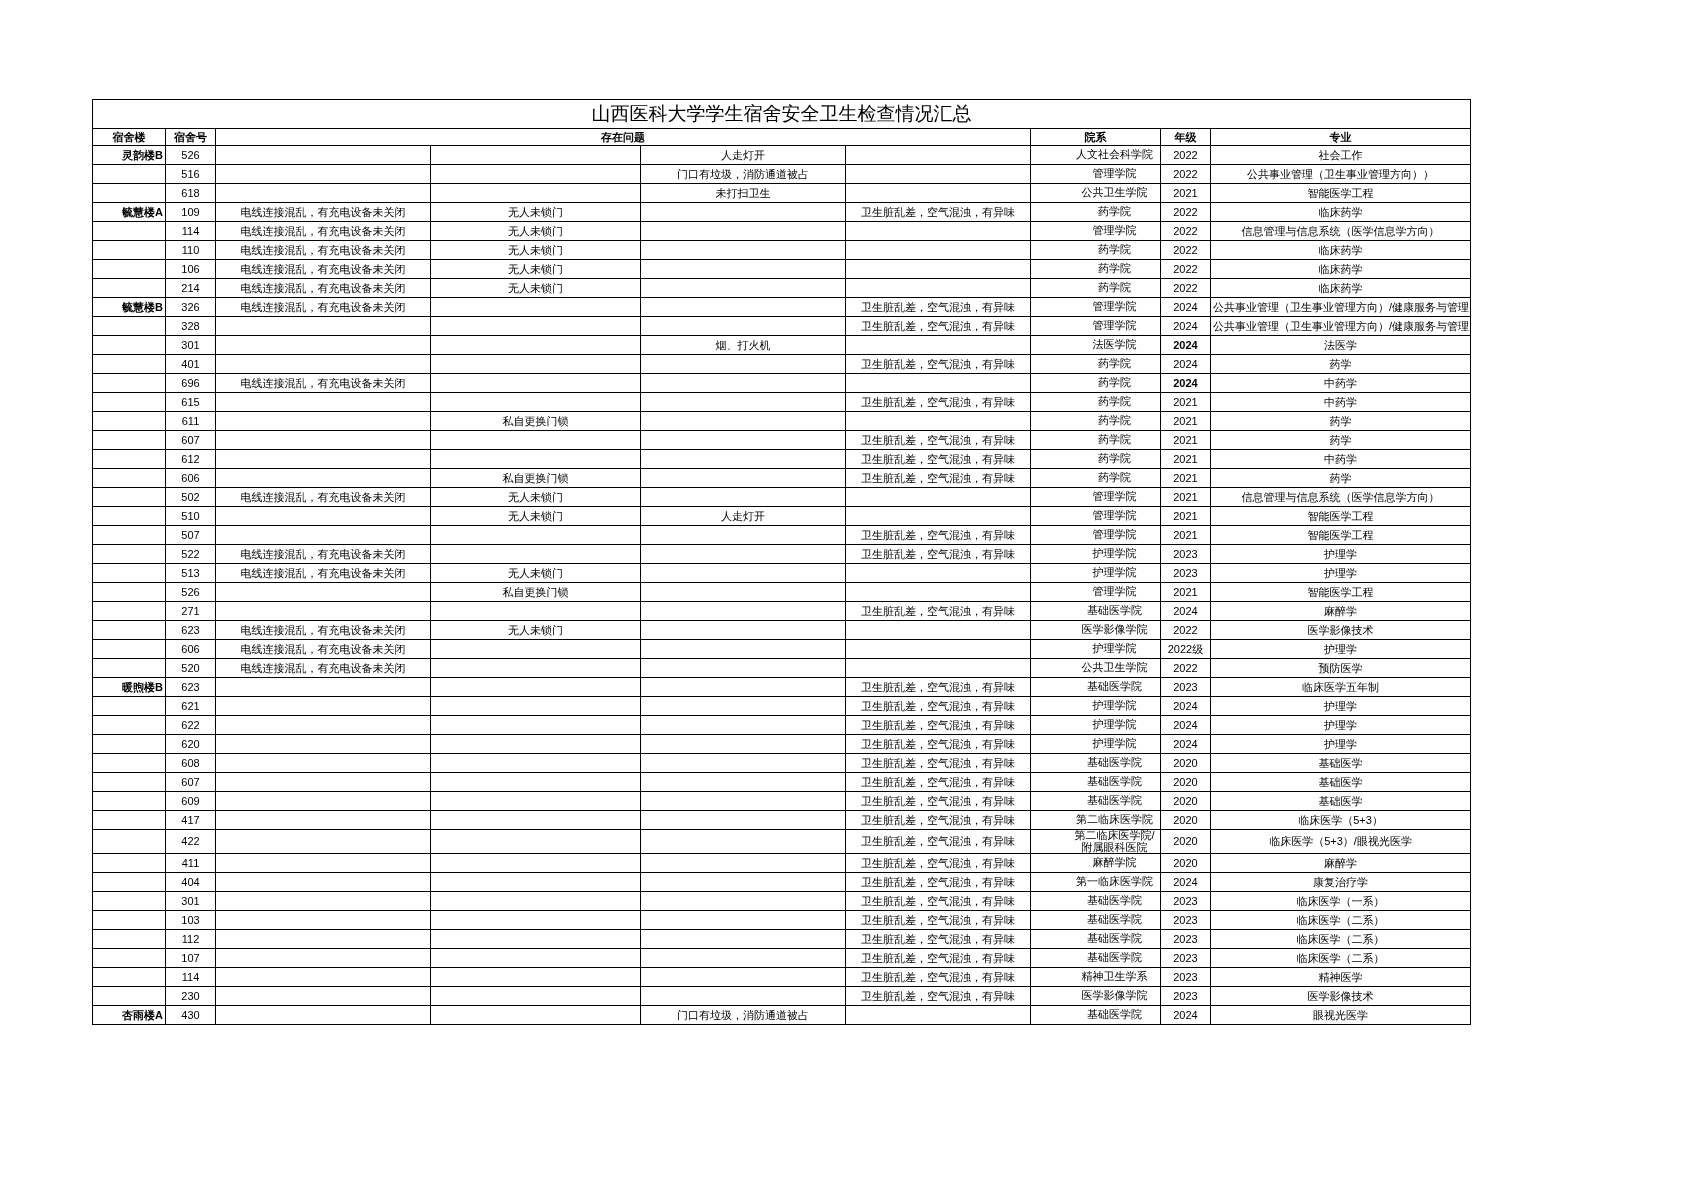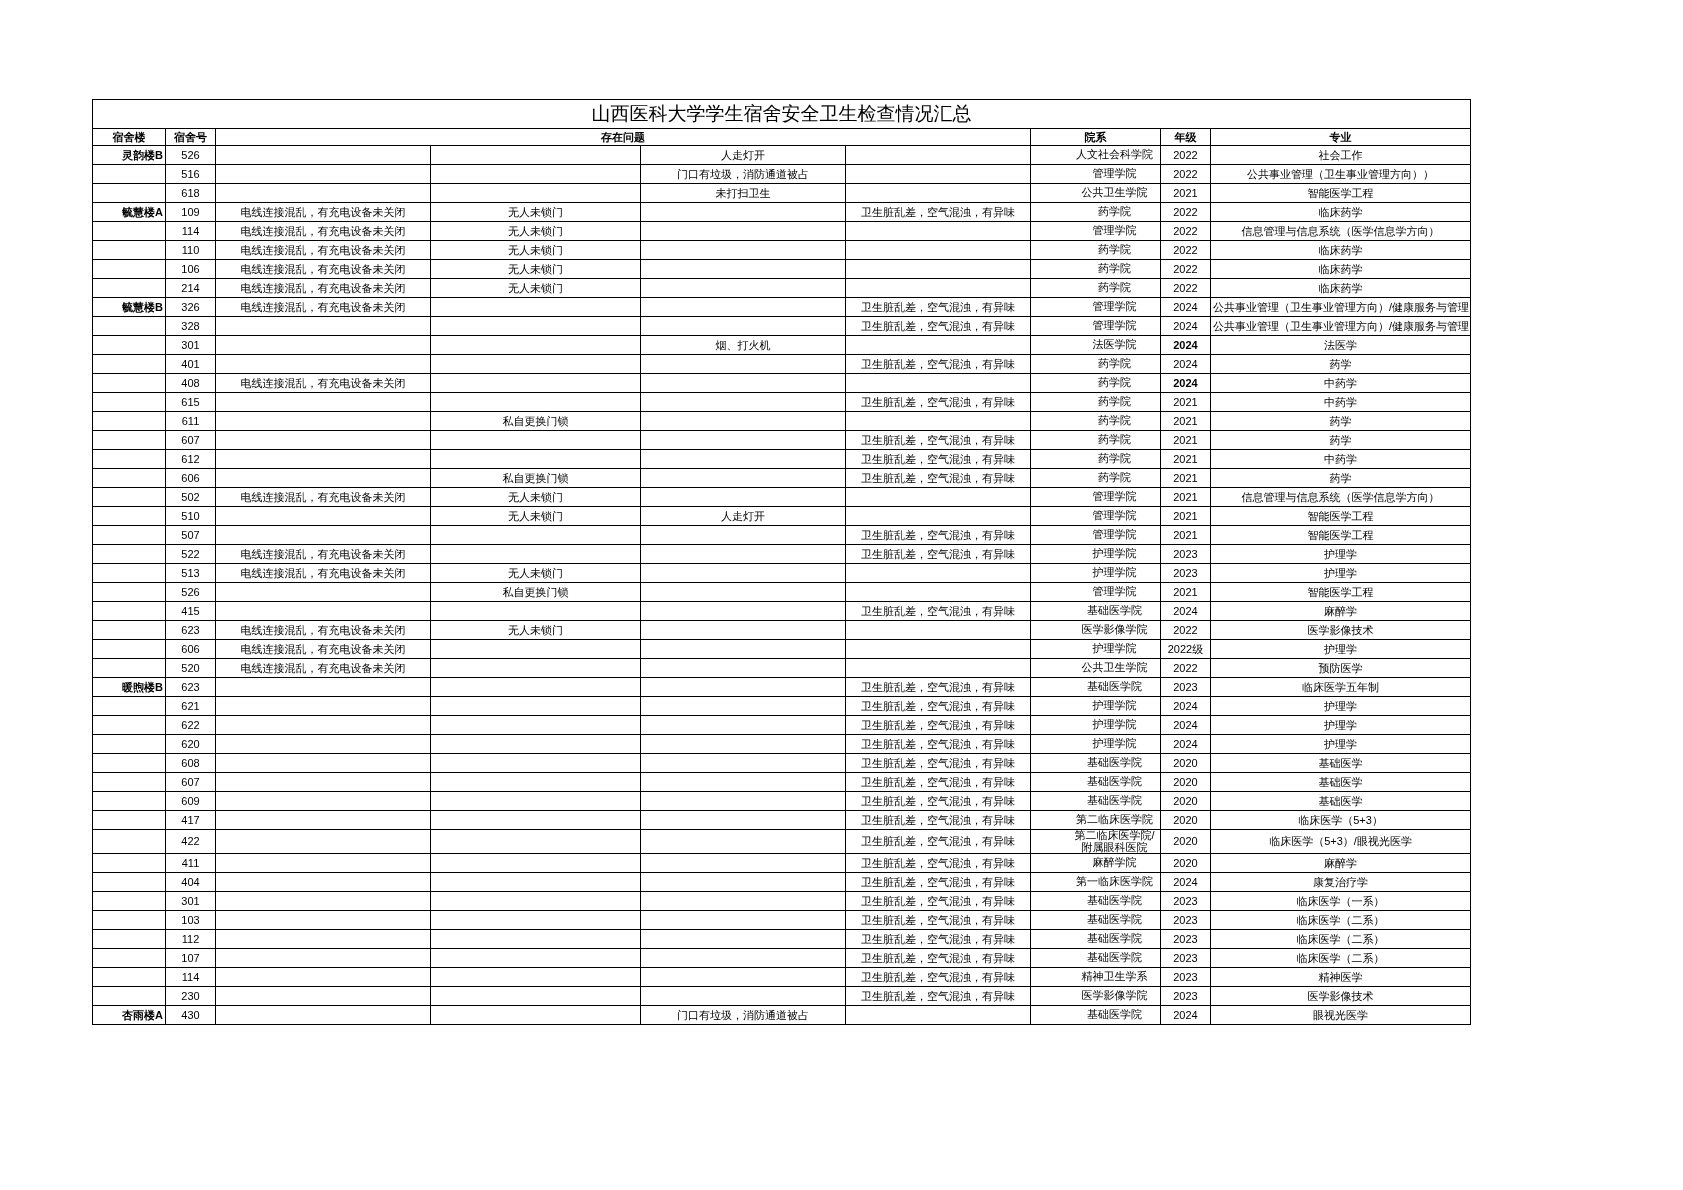--- a/index.html
+++ b/index.html
@@ -196,21 +196,21 @@
           <td></td>
           <td></td>
           <td></td>
           <td>卫生脏乱差，空气混浊，有异味</td>
           <td class="dept">药学院</td>
           <td>2024</td>
           <td>药学</td>
         </tr>
         <tr>
           <td class="building"></td>
-          <td>408</td>
+          <td>696</td>
           <td>电线连接混乱，有充电设备未关闭</td>
           <td></td>
           <td></td>
           <td></td>
           <td class="dept">药学院</td>
           <td class="grade-bold">2024</td>
           <td>中药学</td>
         </tr>
         <tr>
           <td class="building"></td>
@@ -328,21 +328,21 @@
           <td></td>
           <td>私自更换门锁</td>
           <td></td>
           <td></td>
           <td class="dept">管理学院</td>
           <td>2021</td>
           <td>智能医学工程</td>
         </tr>
         <tr>
           <td class="building"></td>
-          <td>415</td>
+          <td>271</td>
           <td></td>
           <td></td>
           <td></td>
           <td>卫生脏乱差，空气混浊，有异味</td>
           <td class="dept">基础医学院</td>
           <td>2024</td>
           <td>麻醉学</td>
         </tr>
         <tr>
           <td class="building"></td>

